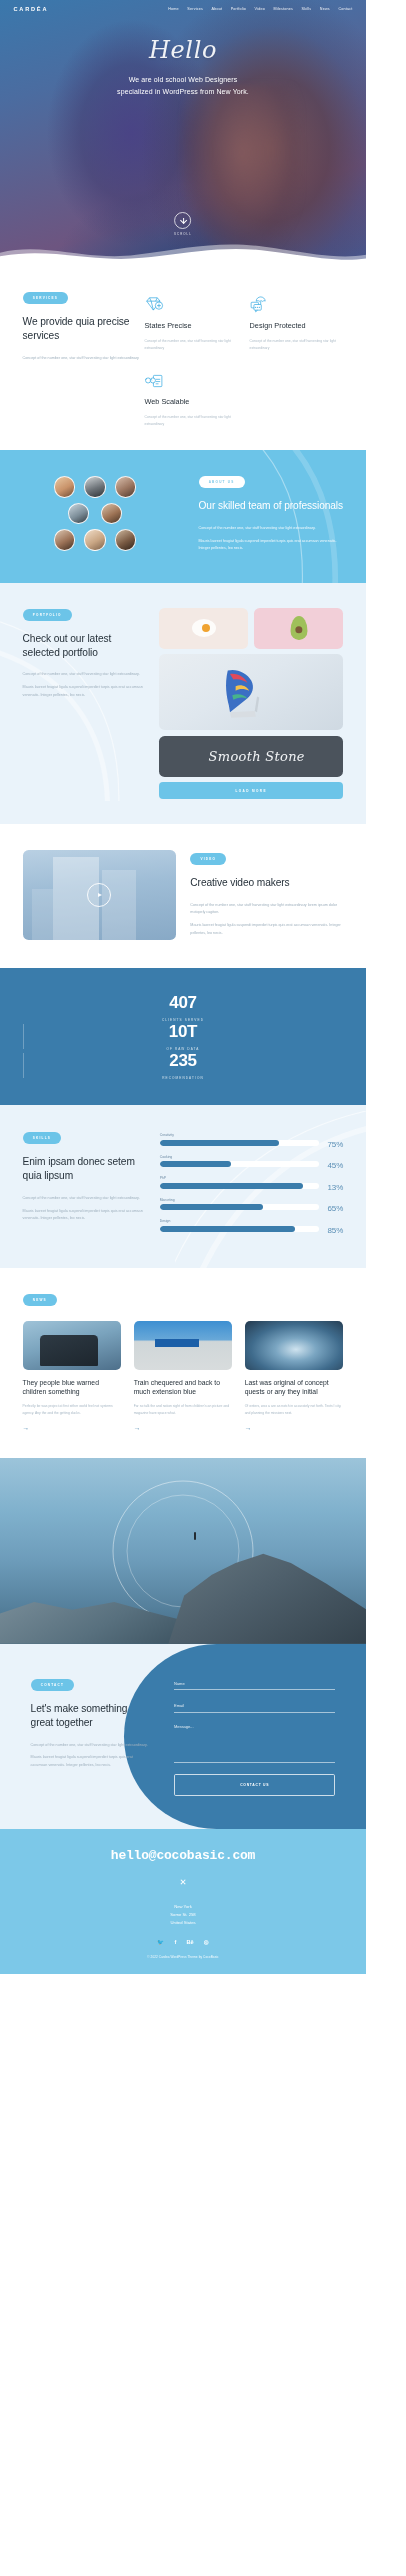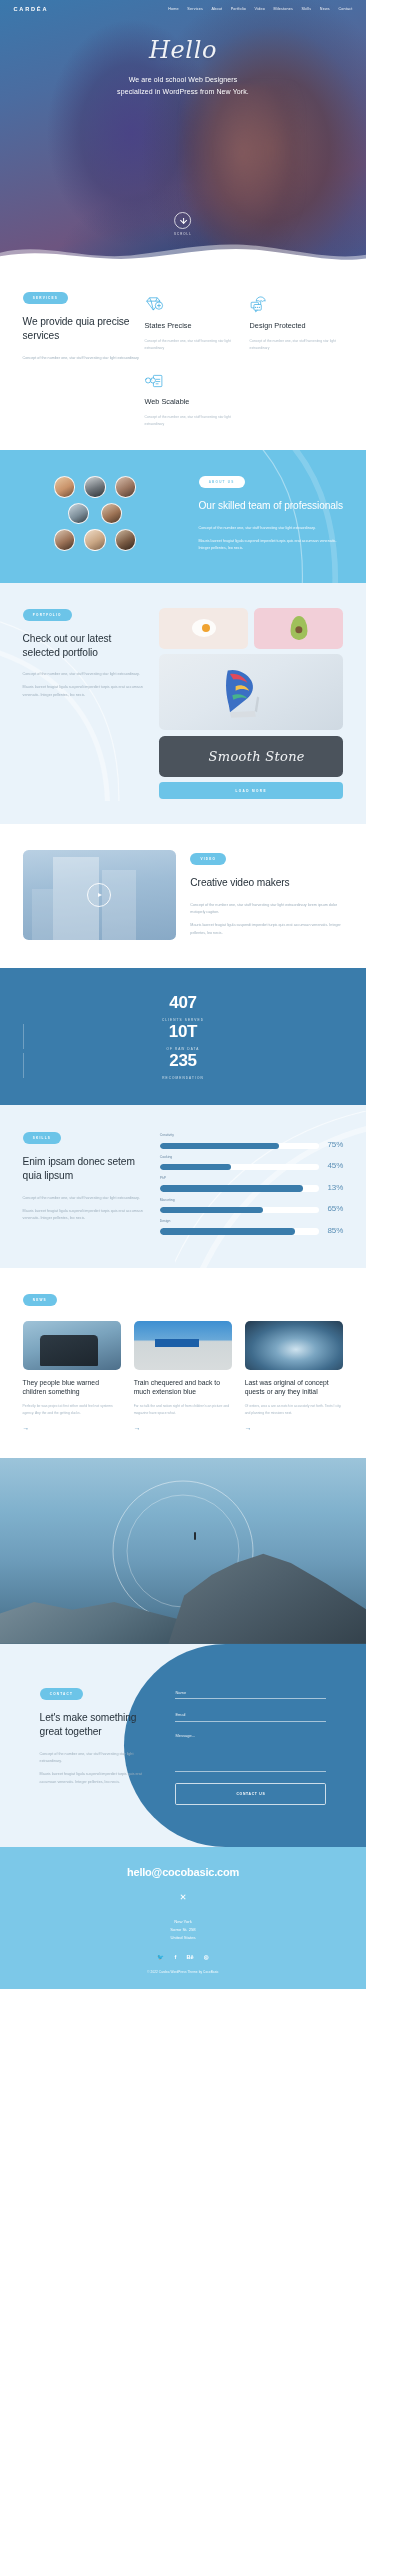--- a/index.html
+++ b/index.html
@@ -223,21 +223,21 @@
   .mile .lab { margin-top: 5.1px; font-size: 3.1px; letter-spacing: 1.1px; color: rgba(255,255,255,0.78); }
 
   
   .skills { background: #eaf3fa; padding: 26px 22.6px 27px 22.6px; position: relative; overflow:hidden; }
   .sk-arcs { position:absolute; right:-22.6px; top:5.6px; width:214px; height:169px; opacity:0.6; }
   .sk-row { display:flex; gap: 14.7px; position:relative; z-index:2; }
   .sk-left { width: 40%; }
   .sk-right { width: 60%; padding-top: 2.3px; }
   .bar-item { margin-bottom: 6.2px; }
   .bar-name { font-size: 3.4px; color: #6d8aa3; margin-bottom: 2.3px; }
-  .bar-line { display: flex; align-items: flex-end; gap: 5.6px; }
+  .bar-line { display: flex; align-items: flex-start; gap: 5.6px; }
   .bar-track { flex: 1; height: 6.2px; border-radius: 3.4px; background: #ffffff; overflow: hidden; }
   .bar-fill { height: 100%; border-radius: 3.4px; background: #3a7cab; }
   .bar-pct { width: 19px; text-align: right; font-size: 8px; color: #5b8fb5; font-weight: 400; }
 
   
   .news { background: #fff; padding: 25px 22.6px 26px 22.6px; }
   .news-grid { display: grid; grid-template-columns: repeat(3,1fr); gap: 12.4px; margin-top: 14.7px; }
   .news-img { height: 49px; border-radius: 5.1px; overflow: hidden; position: relative; }
   .ni-1 { background: linear-gradient(165deg,#9fc3d8 0%, #7aa3bd 45%, #4d6f8a 100%); }
   .ni-1:after{ content:""; position:absolute; left:18%; top:30%; width:58%; height:62%;
@@ -267,21 +267,21 @@
   }
   .px-person { position:absolute; left: 53%; top: 40%; width: 2.3px; height: 7.3px; background:#232c33; border-radius: 1.1px; }
   .px-ring {
     position:absolute; left: 50%; top: 50%; transform: translate(-50%,-50%);
     width: 141px; height: 141px; border-radius: 50%;
     border: 0.6px solid rgba(255,255,255,0.45);
   }
   .px-ring.s2 { width: 113px; height: 113px; border-color: rgba(255,255,255,0.3); }
 
   
-  .contact { position: relative; background: #eaf3fa; padding: 17px; overflow: hidden; }
+  .contact { position: relative; background: #eaf3fa; padding: 8px; overflow: hidden; }
   .contact-inner { display: flex; position: relative; }
   .ct-left { width: 42%; padding: 26px 5.6px 26px 22.6px; position:relative; z-index:3; }
   .ct-right {
     width: 58%; padding: 25px 22.6px 25px 19px; position: relative; z-index: 2;
   }
   .ct-blue {
     position:absolute; right: 0; top: 0; bottom: 0; width: 66%;
     background: #3a7cab; border-radius: 113px 0 0 113px; z-index: 1;
   }
   .ct-field { position: relative; z-index: 3; margin-bottom: 9px; }
@@ -296,21 +296,21 @@
   .ct-btn {
     position: relative; z-index: 3;
     width: 100%; background: transparent; color: #fff;
     border: 0.6px solid rgba(255,255,255,0.75); border-radius: 1.7px;
     padding: 8px 0; font-size: 3.4px; letter-spacing: 0.7px; font-weight: 700;
     cursor: pointer; font-family: "Liberation Sans", sans-serif;
   }
 
   
   .footer { background: #7cc8e8; padding: 19px 22.6px 14.7px 22.6px; text-align: center; }
-  .f-mail { font-size: 11px; font-weight: 700; color: #fff; letter-spacing: -0.2px; }
+  .f-mail { font-size: 13px; font-weight: 700; color: #fff; letter-spacing: -0.2px; font-family: Liberation Mono, monospace; }
   .f-x { margin-top: 14.7px; font-size: 8.5px; color: #fff; font-weight: 300; }
   .f-addr { margin-top: 16px; font-size: 4.2px; line-height: 1.9; color: rgba(255,255,255,0.95); }
   .f-social { margin-top: 12.4px; display: flex; gap: 10.2px; justify-content: center; align-items:center; }
   .f-social span { color: #fff; font-size: 5.6px; font-weight: 700; line-height: 1; }
   .f-copy { margin-top: 10.2px; font-size: 3.1px; color: rgba(255,255,255,0.92); letter-spacing: 0.1px; }
 </style>
 </head>
 <body>
 
 <div class="page">

